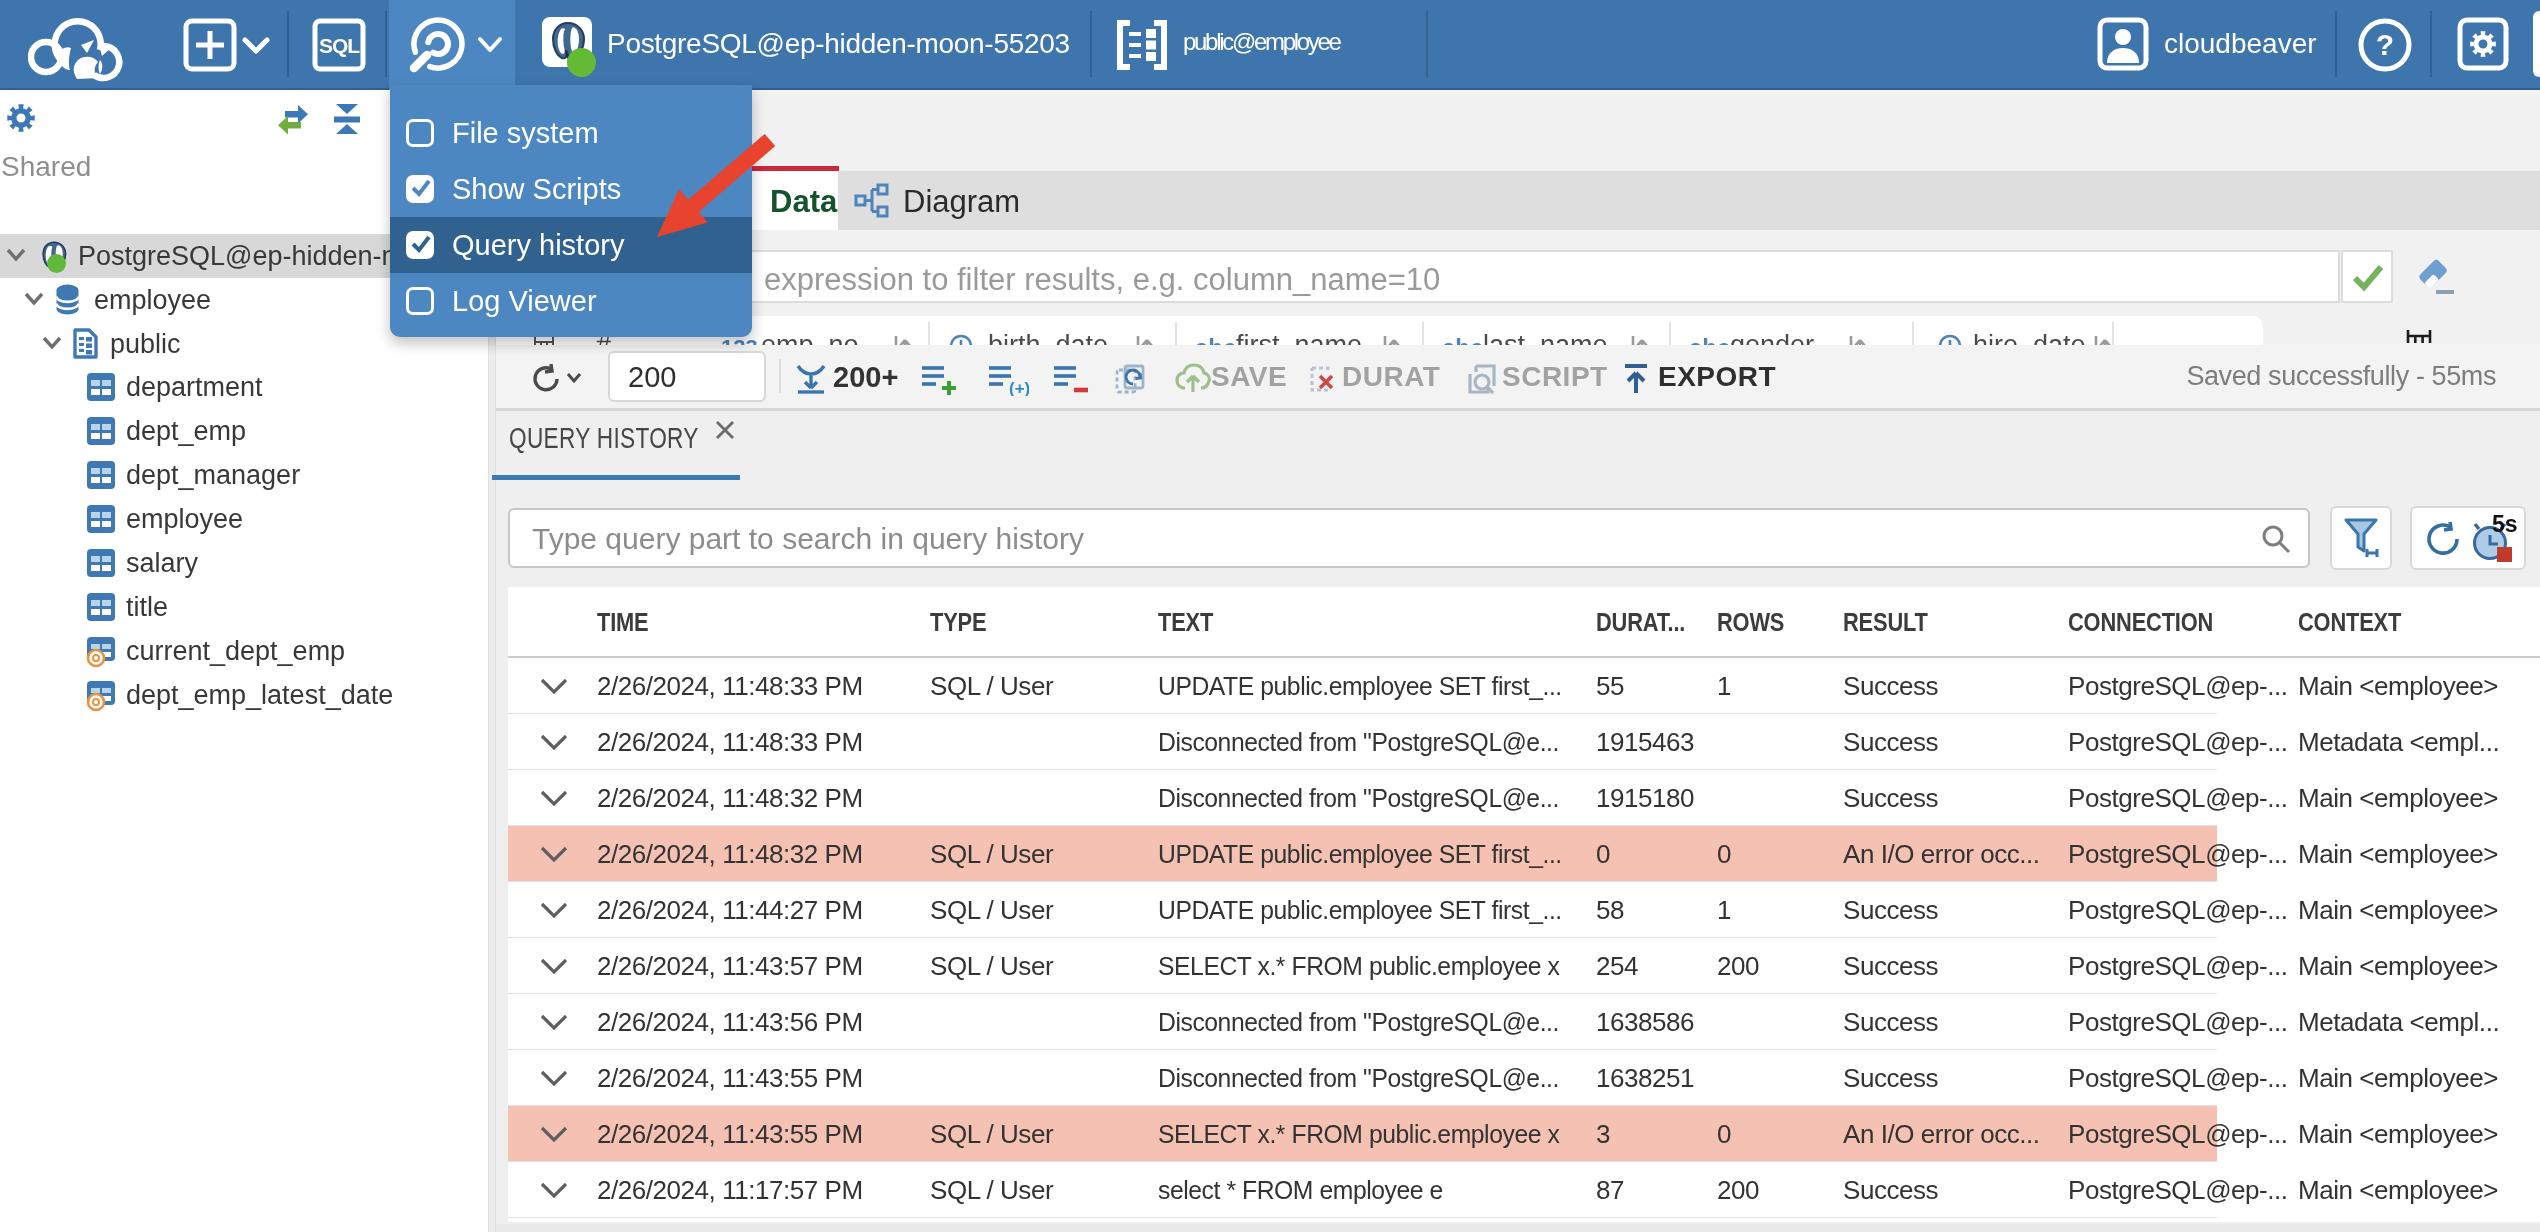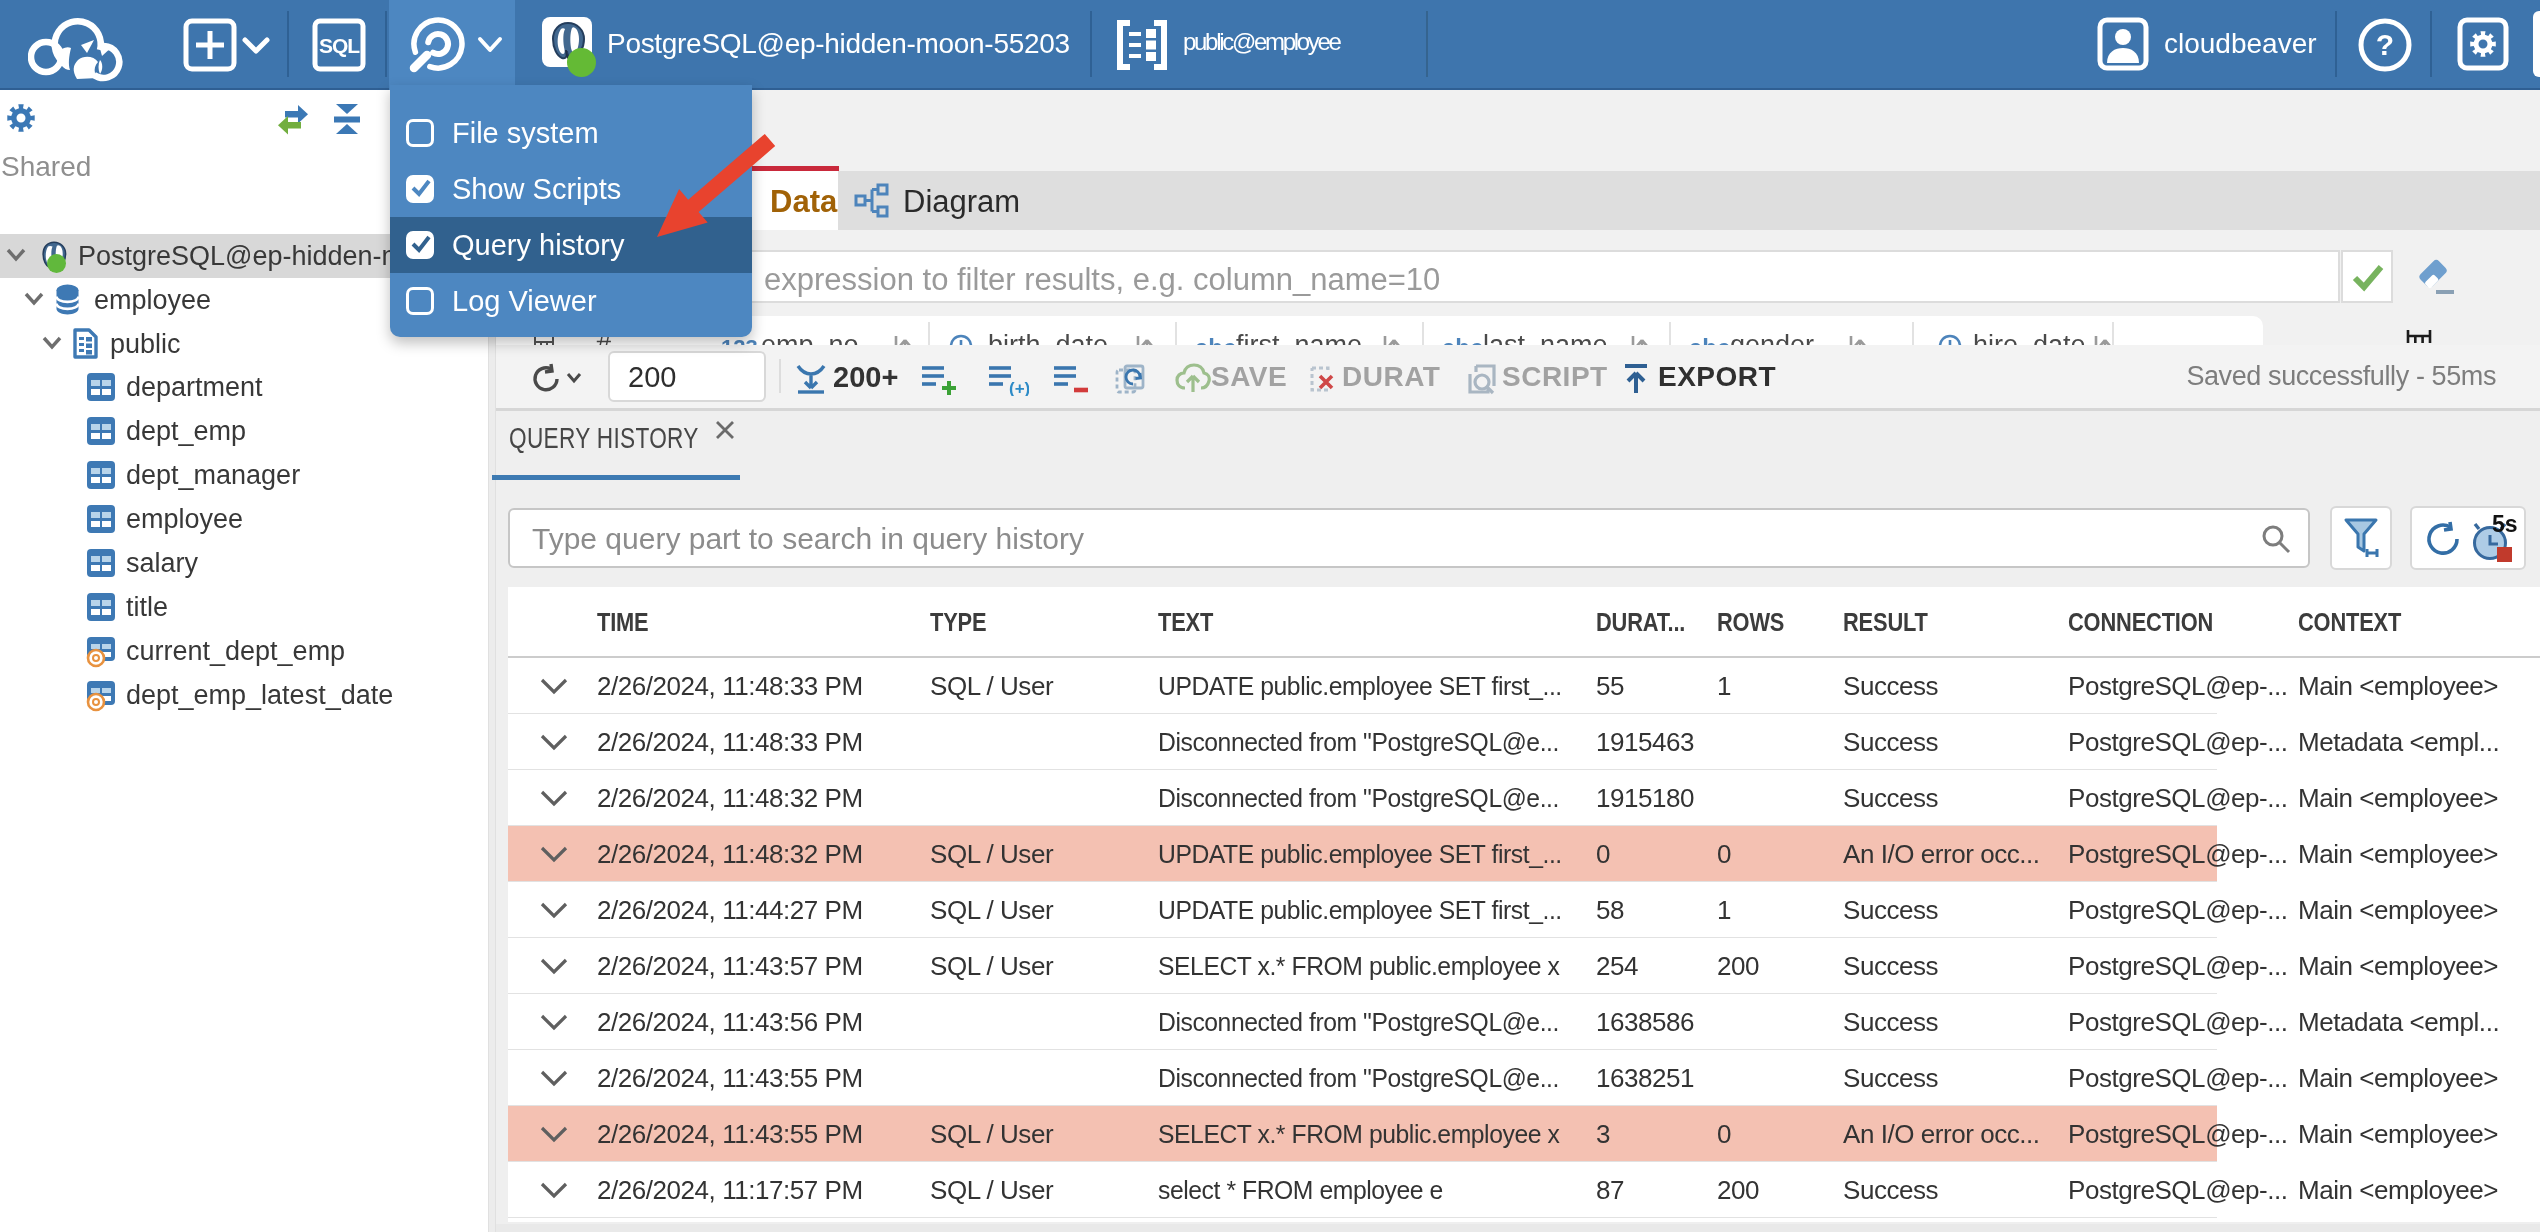--- a/index.html
+++ b/index.html
@@ -290,21 +290,21 @@
         <circle cx="10" cy="22" r="3" fill="none" stroke="#e8923f" stroke-width="2"></circle>
       </svg>
       <span class="treetext" style="left:126px">dept_emp_latest_date</span>
     </div>
 </div>
 <div id="main" class="abs"></div>
 
 <div id="redline" class="abs"></div>
 <div id="subtabs" class="abs"></div>
 <div id="datatab" class="abs"></div>
-<div class="abs" style="left:770px;top:184px;font-size:31px;font-weight:bold;color:#a16207">Data</div>
+<div class="abs" style="left:770px;top:184px;font-size:31px;font-weight:bold;color:#14532d">Data</div>
 <svg class="abs" style="left:854px;top:183px" width="36" height="36" viewBox="0 0 36 36">
   <g fill="none" stroke="#4d84bb" stroke-width="3">
     <rect x="2" y="13" width="9" height="9"></rect>
     <rect x="24" y="2" width="9" height="9"></rect>
     <rect x="24" y="24" width="9" height="9"></rect>
     <path d="M11 17.5 H18 M18 6.5 H24 M18 28.5 H24 M18 6.5 V28.5"></path>
   </g>
 </svg>
 <div class="abs" style="left:903px;top:184px;font-size:31px;color:#2a2a2a">Diagram</div>
 

